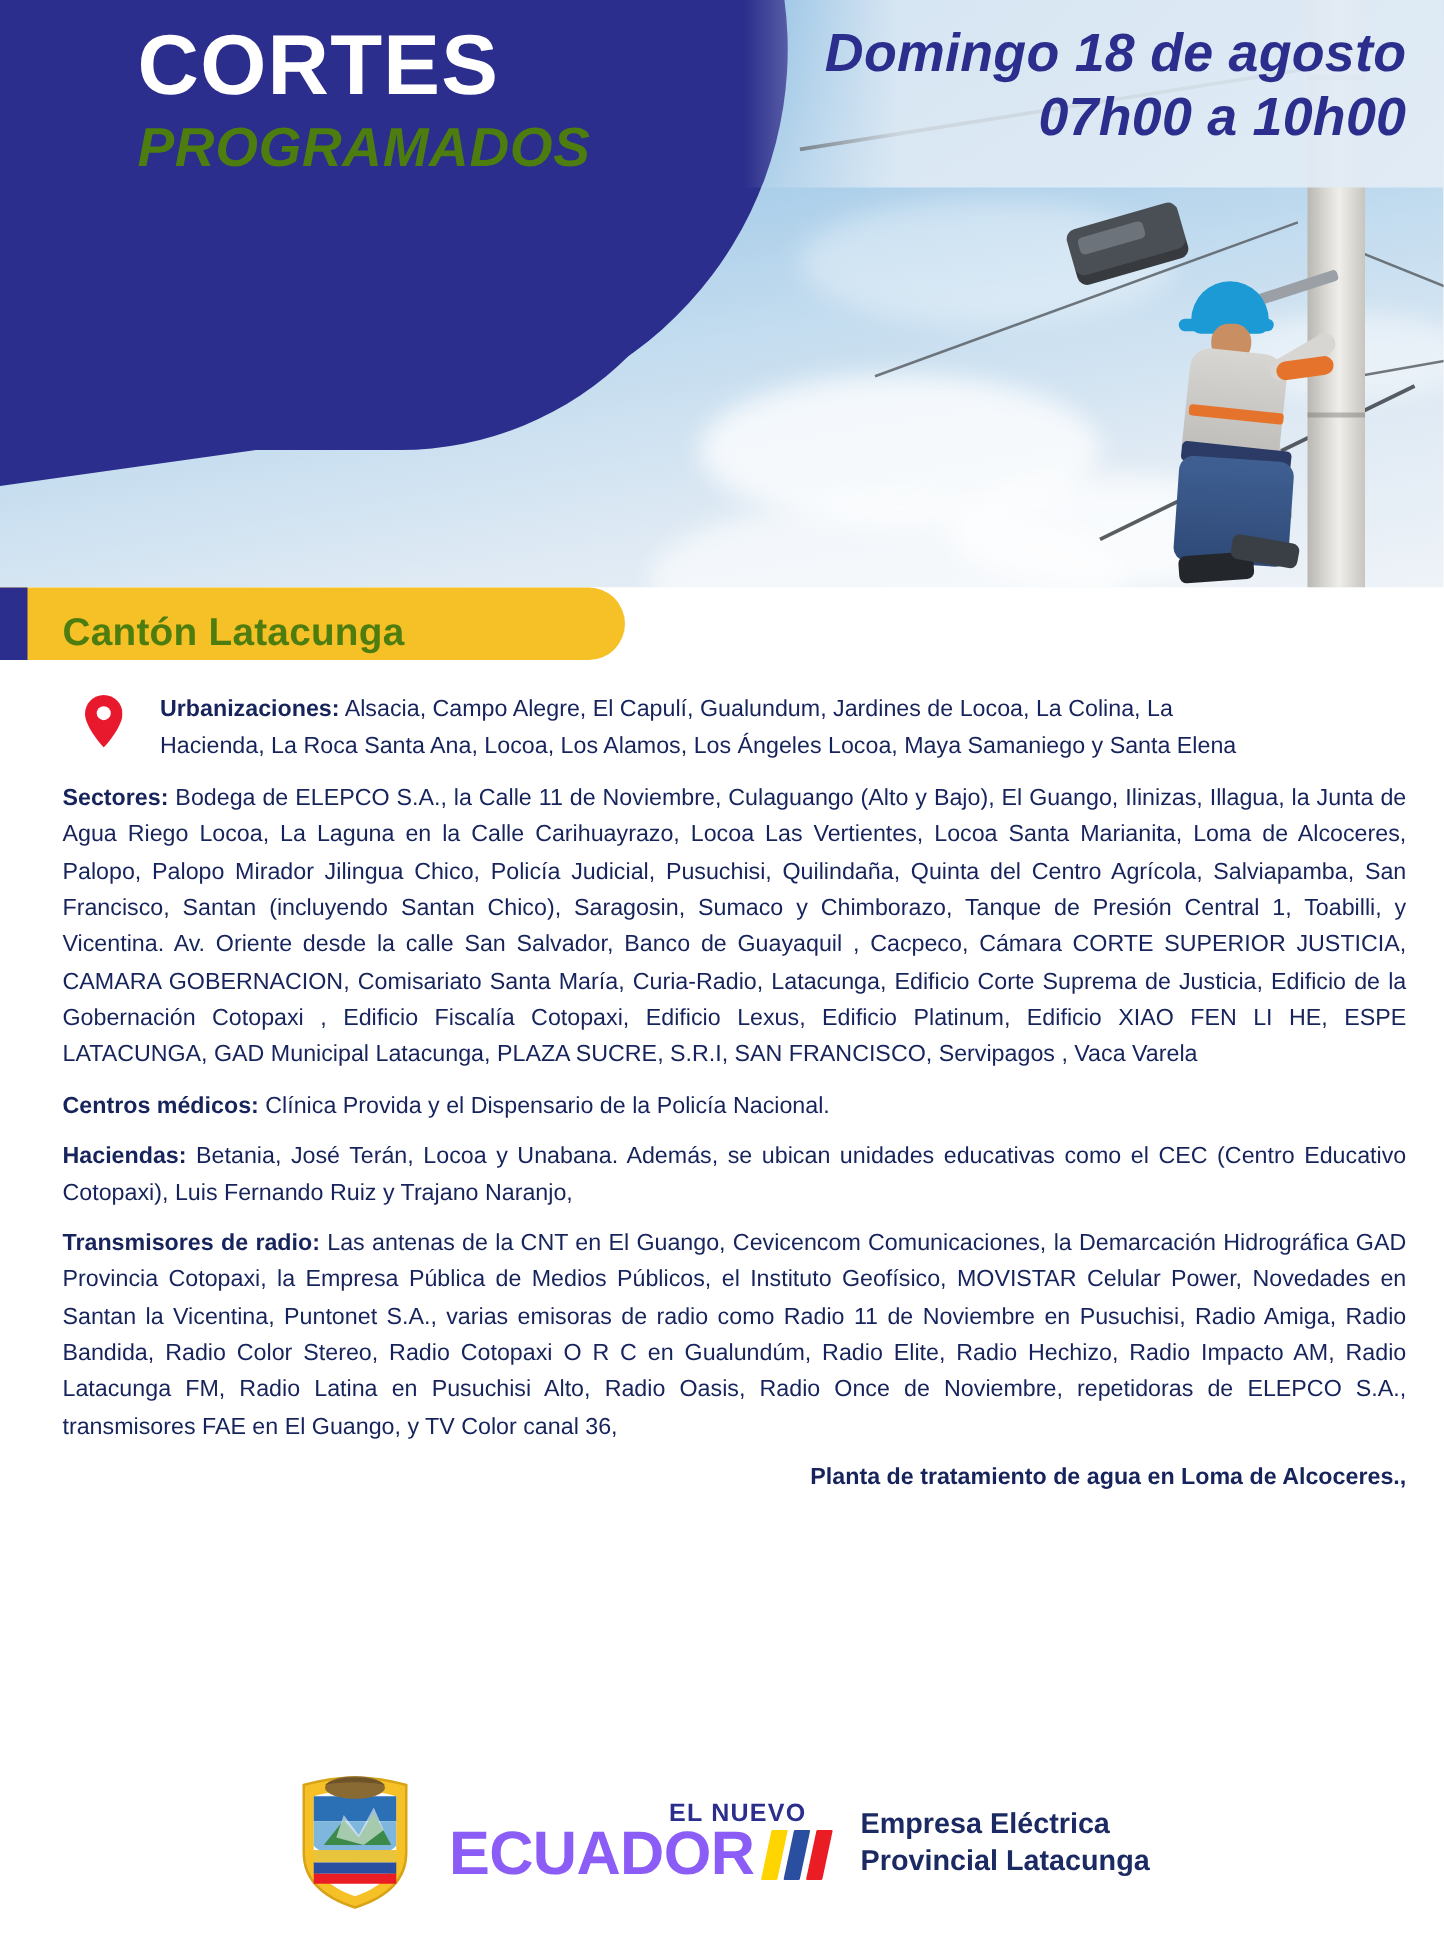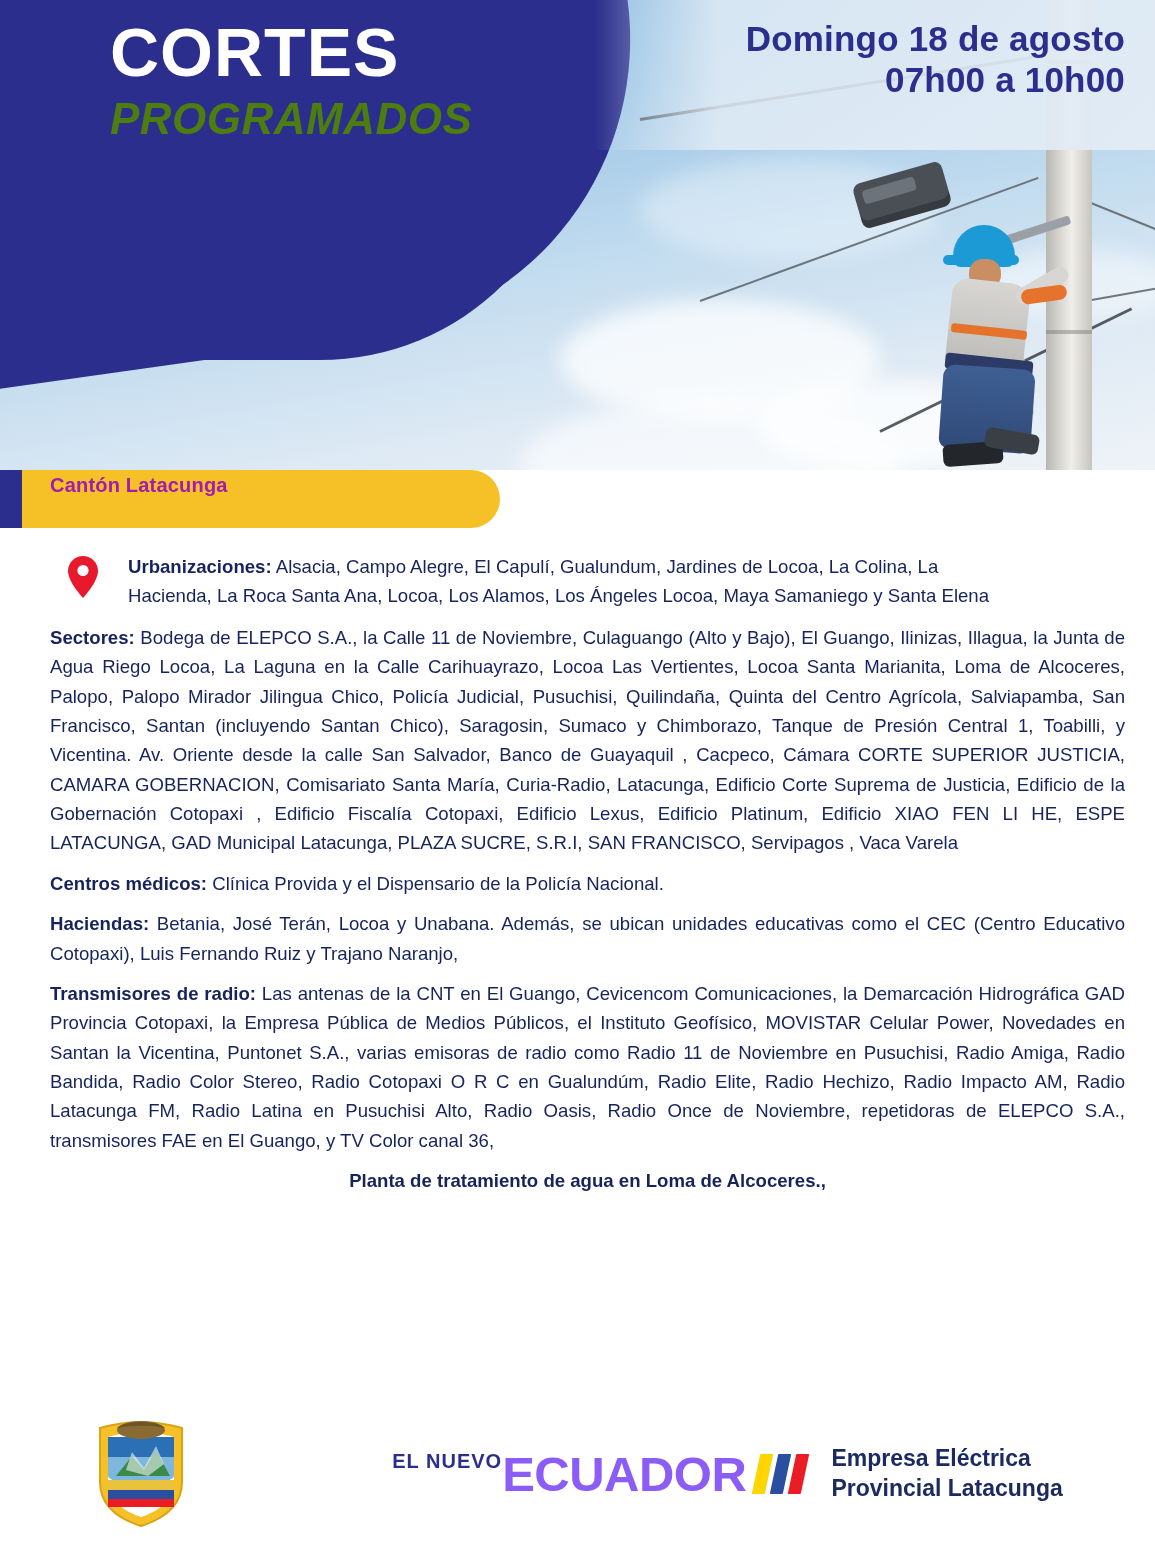--- a/index.html
+++ b/index.html
@@ -182,43 +182,43 @@
   .mw-head{position:absolute;left:16px;top:18px;width:28px;height:22px;background:#e8e8ea;border-radius:0 0 12px 12px;}
   .mw-body{position:absolute;left:6px;top:38px;width:48px;height:28px;background:#f2c23e;border-radius:8px 8px 4px 4px;}
   .mw-body:after{content:"";position:absolute;left:18px;top:0;width:12px;height:28px;background:#e8e8ea;}
 
   
   .datebox {
     position: absolute; right: 30px; top: 18px; z-index: 7;
     text-align: right; color: #2b2e8c;
     font-weight: 800;
   }
-  .date-line { font-size: 35px; line-height: 1.18; letter-spacing: .2px;}
+  .date-line { font-size: 43px; line-height: 1.18; letter-spacing: .2px; font-style: italic;}
   .date-strip {
     position: absolute; right: 0; top: 0; width: 560px; height: 150px;
     background: linear-gradient(90deg, rgba(223,233,243,0) 0%, rgba(226,236,245,.85) 22%, rgba(226,236,245,.95) 100%);
     z-index: 5;
   }
 
   
   .canton-wrap {
     position: absolute; left: 0; top: 470px; width: 530px; height: 58px; z-index: 8;
   }
   .canton-bar {
     position: absolute; left: 0; top: 0; width: 500px; height: 58px;
     background: #f6c027;
     border-radius: 0 30px 30px 0;
   }
   .canton-accent {
     position: absolute; left: 0; top: 0; width: 22px; height: 58px;
     background: #2b2e8c;
   }
   .canton-text {
-    position: absolute; left: 50px; top: 4px;
-    font-size: 20px; font-weight: 800; color: #a21caf; letter-spacing: .2px;
+    position: absolute; left: 50px; top: 18px;
+    font-size: 31px; font-weight: 800; color: #4d7c0f; letter-spacing: .2px;
   }
 
   
   .content {
     position: absolute; left: 50px; top: 552px; width: 1075px;
     color: #17245c;
     font-size: 18.6px;
     line-height: 1.58;
     text-align: justify;
   }
@@ -239,21 +239,21 @@
   .bold-last { font-weight: 700; }
 
   
   .footer {
     position: absolute; left: 0; bottom: 28px; width: 1155px;
     display: flex; align-items: center; justify-content: center; gap: 26px;
   }
   .shield { width: 98px; height: 108px; position: relative; }
   .shield svg { width: 98px; height: 108px; display: block; }
 
-  .ec-logo { position: relative; display: flex; flex-direction: row; align-items: flex-start; }
+  .ec-logo { position: relative; display: flex; flex-direction: column; align-items: flex-start; }
   .ec-top {
     font-size: 20px; font-weight: 800; color: #2b2e8c; letter-spacing: 1px;
     margin-left: 176px; margin-bottom: -4px;
   }
   .ec-row { display: flex; align-items: center; }
   .ec-word {
     font-size: 49px; font-weight: 800; color: #8b5cf6; letter-spacing: -0.5px;
     line-height: 1;
   }
   .ec-flag { display: flex; gap: 5px; margin-left: 10px; transform: skewX(-12deg); }
@@ -352,21 +352,21 @@
     </p>
 
     <p>
       <span class="lbl">Haciendas:</span><span>  Betania, José Terán, Locoa y Unabana. Además, se ubican unidades educativas como el CEC (Centro Educativo Cotopaxi), Luis Fernando Ruiz y Trajano Naranjo,</span>
     </p>
 
     <p class="tight">
       <span class="lbl">Transmisores de radio:</span><span> Las antenas de la CNT en El Guango, Cevicencom Comunicaciones, la Demarcación Hidrográfica GAD Provincia Cotopaxi, la Empresa Pública de Medios Públicos, el Instituto Geofísico, MOVISTAR Celular Power, Novedades en Santan la Vicentina, Puntonet S.A., varias emisoras de radio como Radio 11 de Noviembre en Pusuchisi, Radio Amiga, Radio Bandida, Radio Color Stereo, Radio Cotopaxi O R C en Gualundúm, Radio Elite, Radio Hechizo, Radio Impacto AM, Radio Latacunga FM, Radio Latina en Pusuchisi Alto, Radio Oasis, Radio Once de Noviembre, repetidoras de ELEPCO S.A., transmisores FAE en El Guango, y TV Color canal 36,</span>
     </p>
 
-    <p style="text-align:center;">
+    <p style="text-align:right;">
       <span class="lbl bold-last">Planta de tratamiento de agua en Loma de Alcoceres.,</span>
     </p>
   </div>
 
   <div class="footer">
     <div class="shield">
       <svg viewBox="0 0 98 108" xmlns="http://www.w3.org/2000/svg">
         <path d="M49 2 C70 2 90 8 90 8 L90 62 C90 88 68 100 49 106 C30 100 8 88 8 62 L8 8 C8 8 28 2 49 2 Z" fill="#f6c027" stroke="#d6a416" stroke-width="2"></path>
         <path d="M49 12 C66 12 82 17 82 17 L82 60 C82 82 64 92 49 97 C34 92 16 82 16 60 L16 17 C16 17 32 12 49 12 Z" fill="#ffffff"></path>
         <rect x="16" y="17" width="66" height="20" fill="#2b6fb5"></rect>

